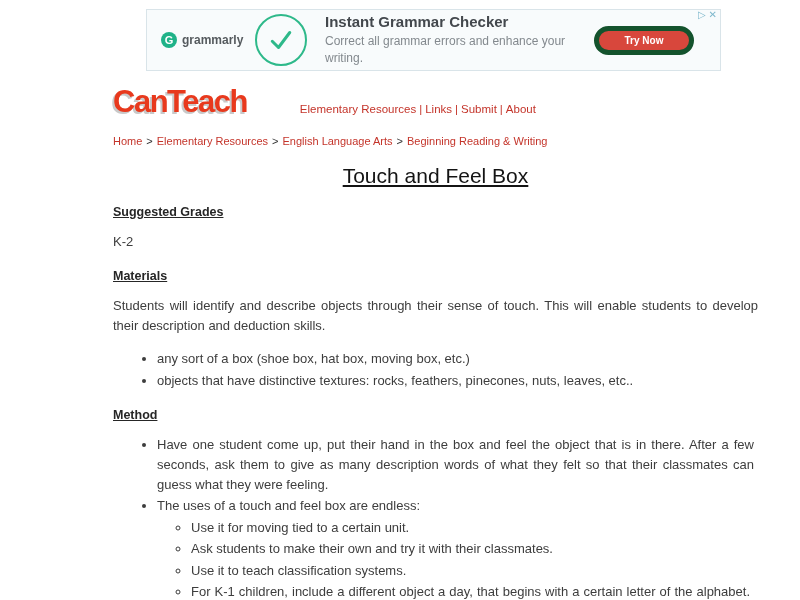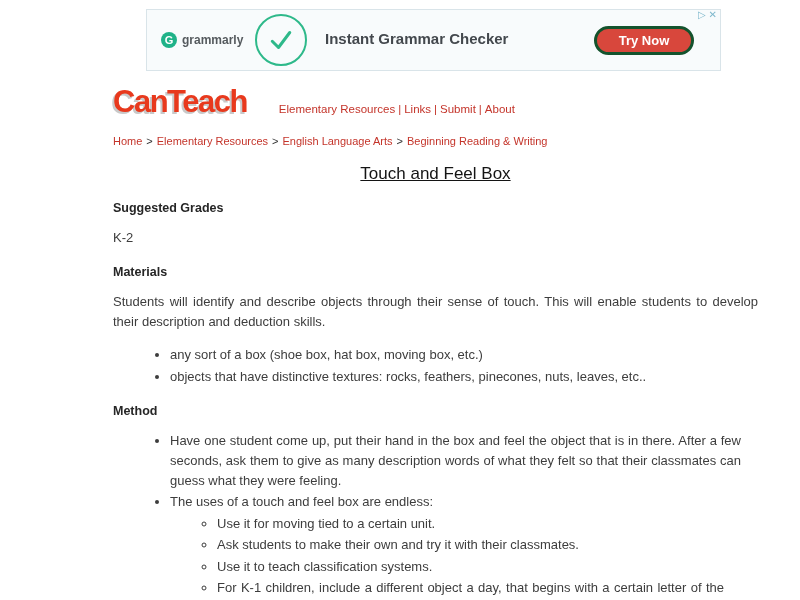--- a/index.html
+++ b/index.html
@@ -47,44 +47,44 @@
     flex: 0 0 auto;
     display: flex; align-items: center; justify-content: center;
   }
   .ad-text { margin-left: 18px; width: 262px; }
   .ad-title { font-size: 15px; font-weight: bold; color: #43484d; margin-bottom: 3px; }
   .ad-desc  { font-size: 12px; color: #83898e; line-height: 1.45; }
   .try-now {
     margin-left: auto; margin-right: 26px;
     width: 100px; height: 29px;
     background: #d8473c;
-    border: 3px solid #14532d;
+    border: 5px solid #14532d;
     border-radius: 15px;
     color: #ffffff;
     font-family: "Liberation Sans", sans-serif;
-    font-size: 13px; font-weight: bold;
+    font-size: 10px; font-weight: bold;
     cursor: pointer;
   }
   .ad-controls {
     position: absolute;
     top: 0px; right: 3px;
     font-size: 10px;
     color: #7fb8cc;
     display: flex; gap: 3px;
     line-height: 1;
   }
   .ad-controls span { cursor: pointer; }
 
   
   .content {
     position: absolute;
     left: 113px; top: 86px;
     width: 645px;
   }
-  .logo-row { display: flex; align-items: flex-end; gap: 0; }
+  .logo-row { display: flex; align-items: flex-end; gap: 21px; }
   .logo {
     font-size: 31px;
     font-weight: bold;
     letter-spacing: -1.5px;
     color: #e8391d;
     text-shadow: -2px 2px 0 #c9c9c9;
     line-height: 1;
     cursor: pointer;
   }
   .top-nav { font-size: 11.5px; color: #c4342a; padding-bottom: 2px; margin-left: 32px; }
@@ -92,55 +92,57 @@
   .nav-sep { margin: 0 3px; }
 
   .breadcrumb { margin-top: 18px; font-size: 11px; color: #222; }
   .breadcrumb a { color: #c4342a; cursor: pointer; }
   .crumb-sep { margin: 0 4px; color: #333; }
 
   
   .page-title {
     margin: 17px 0 1px 0;
     text-align: center;
-    font-size: 17px;
+    font-size: 21px;
     font-weight: normal;
     color: #141414;
     text-decoration: underline;
   }
   h4.sec {
     font-size: 12.5px;
     color: #262626;
     margin: 17px 0 13px 0;
+    text-decoration: underline;
   }
   .body-text, li {
     font-size: 13px;
     line-height: 1.55;
     color: #3d3d3d;
   }
   .body-text { margin: 13px 0; text-align: justify; }
   ul.lvl1 { margin: 13px 0; padding-left: 40px; list-style-type: disc; }
   ul.lvl2 { margin: 2px 0 0 0; padding-left: 30px; list-style-type: circle; }
-  li { text-align: justify; margin: 1px 17px; }
+  li { text-align: justify; margin: 1px 4px; }
 </style>
 </head>
 <body>
 
 <div class="ad-banner">
   <div class="ad-left">
     <span class="g-badge">G</span>
     <span class="g-name">grammarly</span>
   </div>
   <div class="check-circle">
     <svg width="30" height="30" viewBox="0 0 24 24">
       <path d="M5 13 L10 18 L19 6" fill="none" stroke="#2eb98a" stroke-width="2.4" stroke-linecap="round" stroke-linejoin="round"></path>
     </svg>
   </div>
   <div class="ad-text">
     <div class="ad-title">Instant Grammar Checker</div>
+    <div class="ad-desc">Correct all grammar errors and enhance your writing.</div>
   </div>
   <button class="try-now">Try Now</button>
   <div class="ad-controls">
     <span>▷</span>
     <span>✕</span>
   </div>
 </div>
 
 <div class="content">
 

